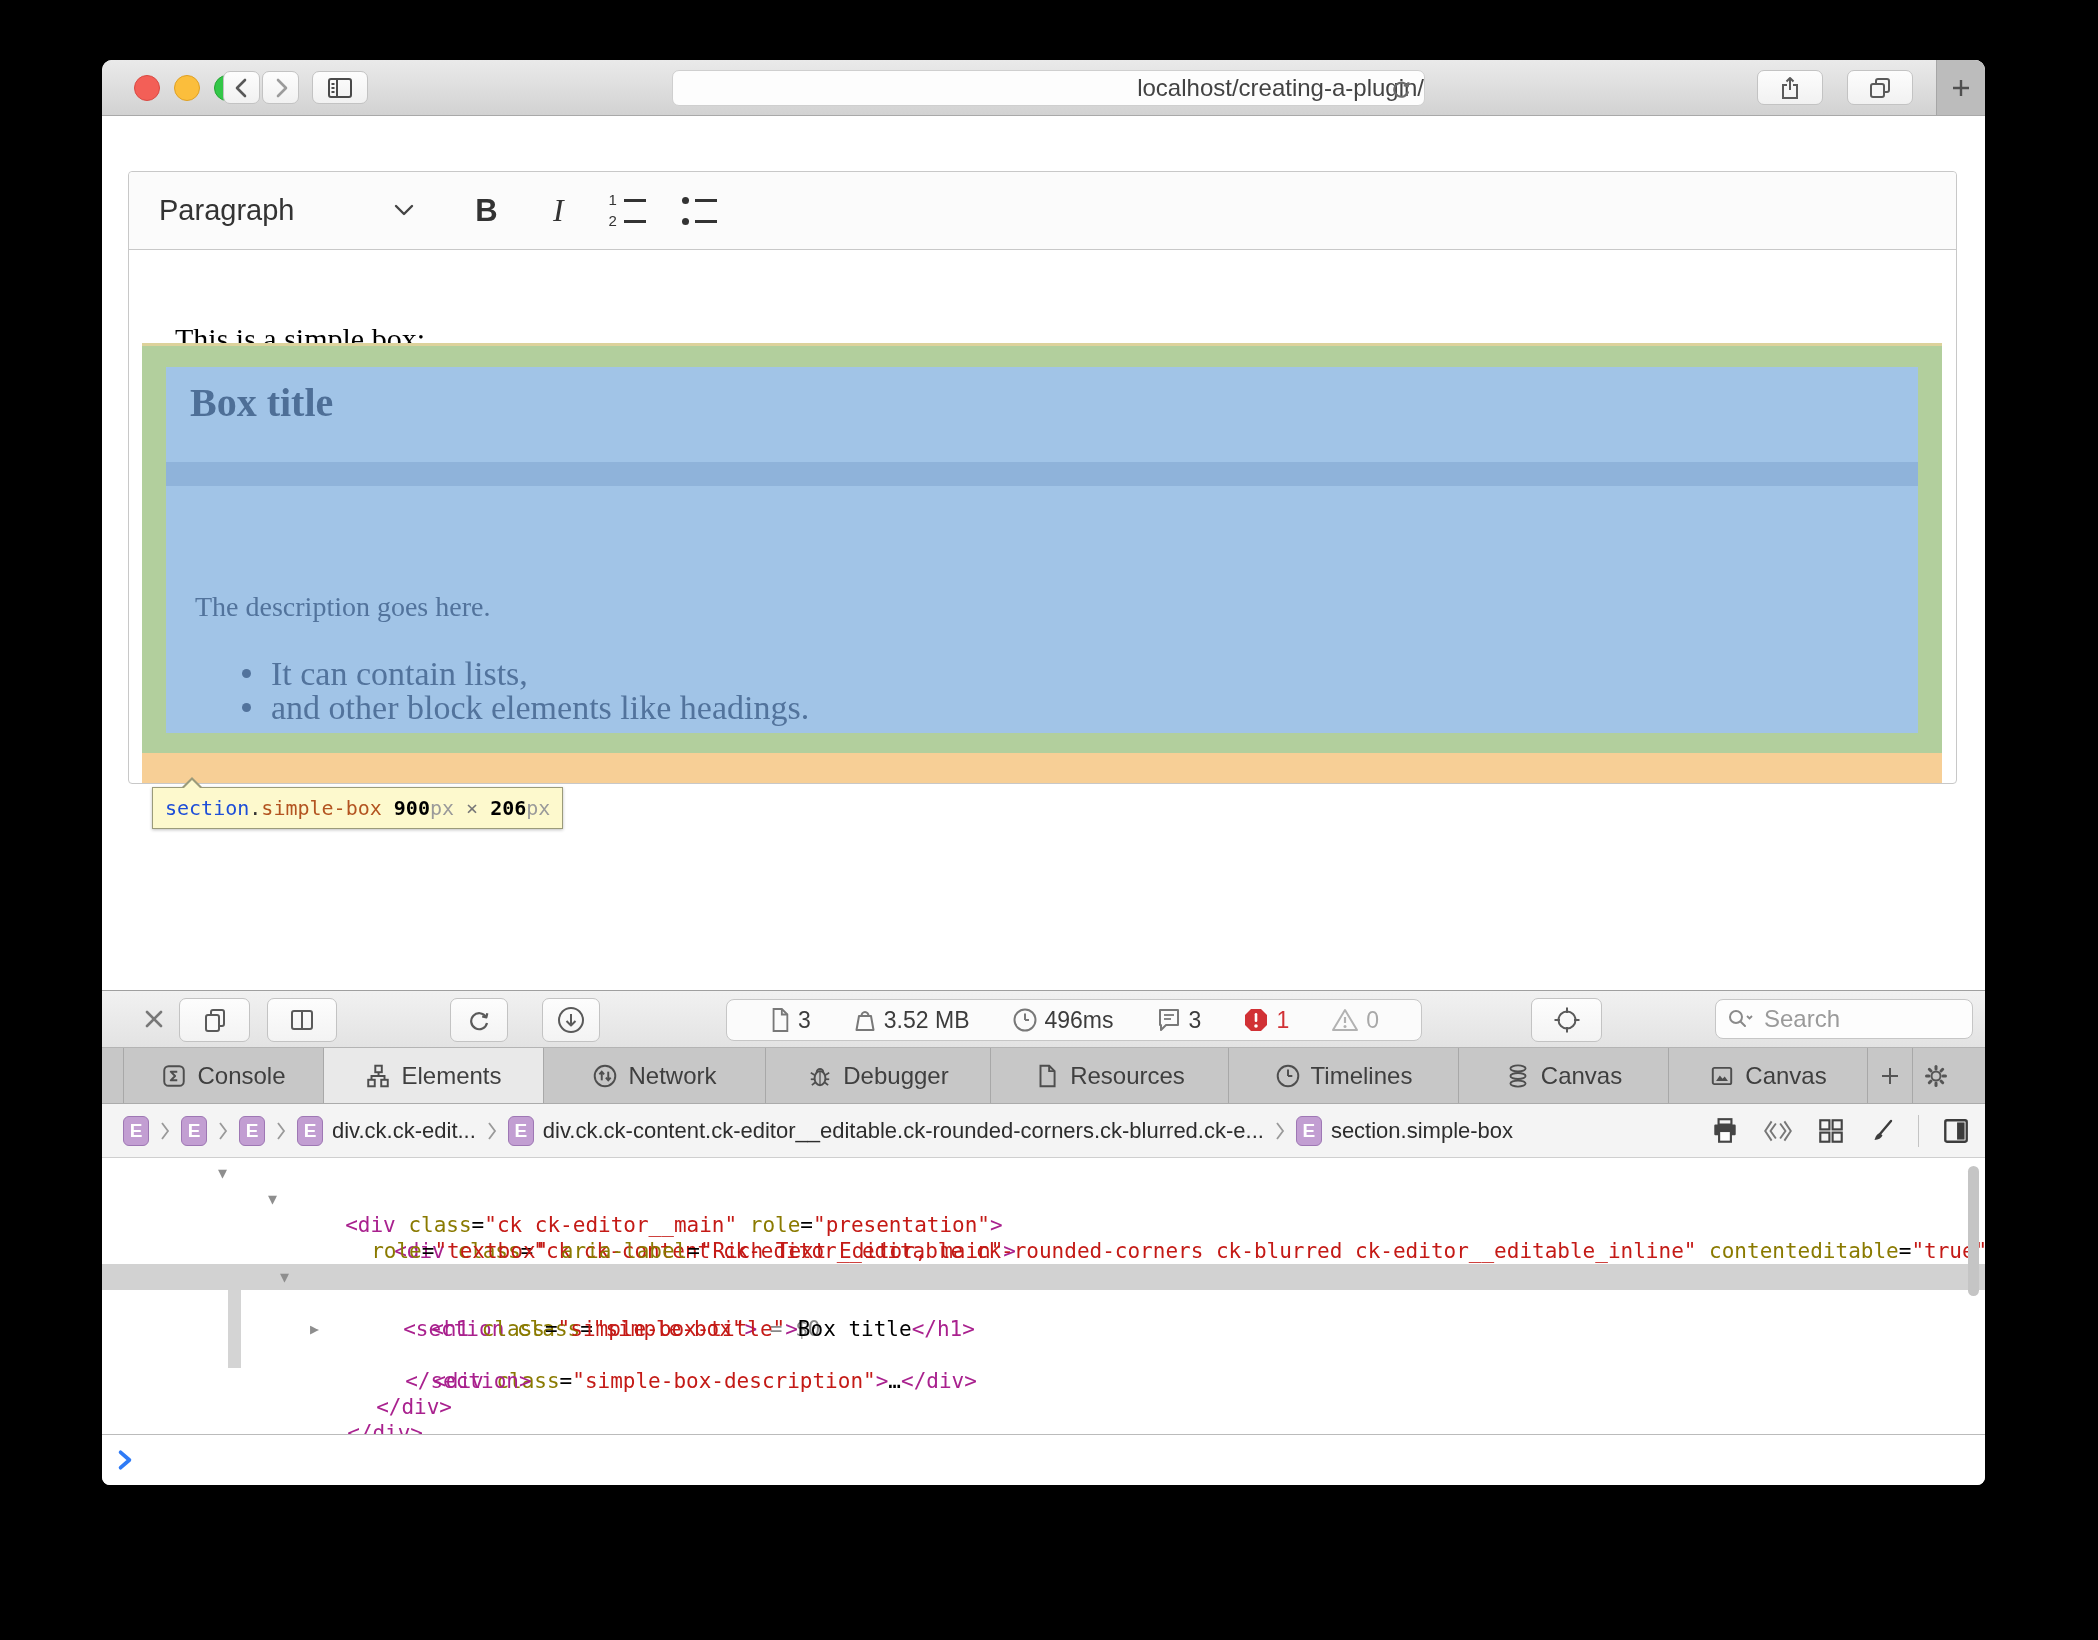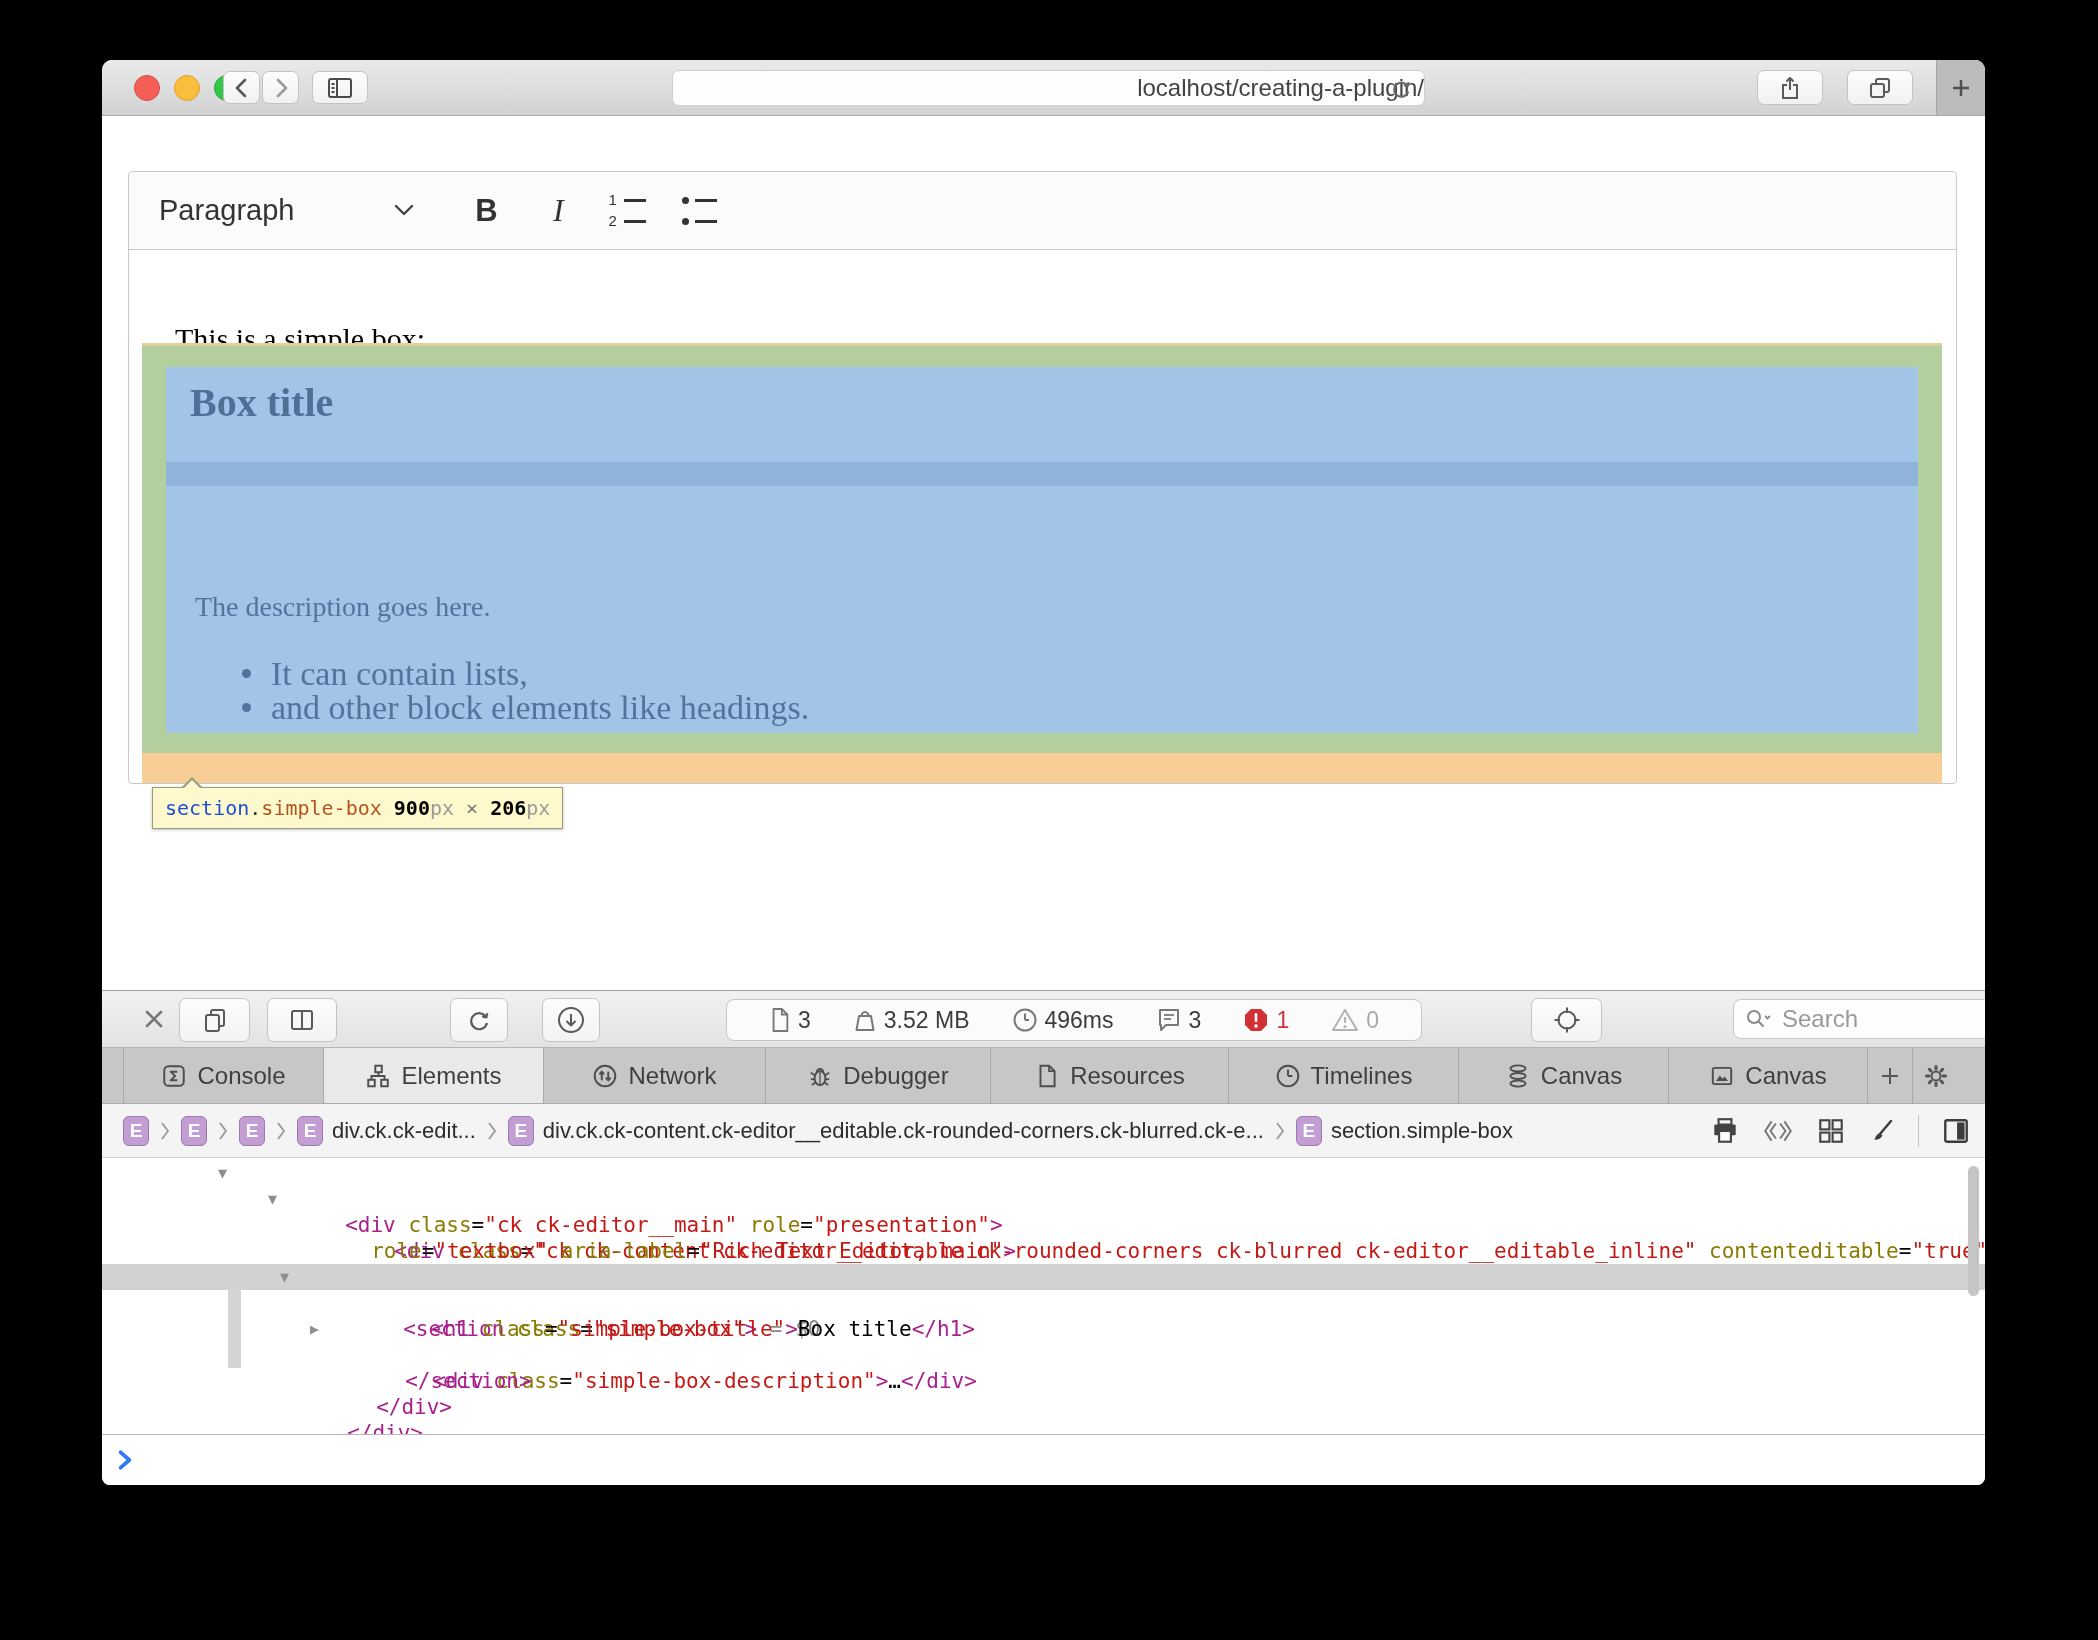--- a/index.html
+++ b/index.html
@@ -45,21 +45,21 @@
   .tt-notch{position:absolute;left:28px;top:-11px;width:0;height:0;border-left:11px solid transparent;border-right:11px solid transparent;border-bottom:11px solid #9b9b7a;}
   .tt-notch2{position:absolute;left:30px;top:-8px;width:0;height:0;border-left:9px solid transparent;border-right:9px solid transparent;border-bottom:9px solid #fdf9cd;z-index:2;}
   .tt-tag{color:#1d4ed8;}.tt-dot{color:#333;}.tt-class{color:#b35420;}.tt-num{color:#000;font-weight:bold;}.tt-unit{color:#9a9a9a;}.tt-x{color:#777;}
   
   .devtools{position:absolute;top:930px;left:0;right:0;bottom:0;}
   .dt-toolbar{position:absolute;top:0;left:0;right:0;height:58px;background:linear-gradient(#f1f1f1,#e3e3e3);border-top:1px solid #9f9f9f;border-bottom:1px solid #b4b4b4;box-sizing:border-box;}
   .dt-btn{position:absolute;top:7px;height:44px;background:linear-gradient(#fdfdfd,#f3f3f3);border:1px solid #c3c3c3;border-radius:7px;display:flex;align-items:center;justify-content:center;box-sizing:border-box;}
   .statsbar{position:absolute;left:624px;top:8px;width:696px;height:42px;background:#fbfbfb;border:1px solid #c6c6c6;border-radius:8px;display:flex;align-items:center;justify-content:space-evenly;box-sizing:border-box;}
   .statitem{display:flex;align-items:center;gap:7px;font-size:23px;color:#3c3c3c;}
   .stat-err{color:#d13135;}.stat-warn{color:#a8a8a8;}
-  .searchfield{position:absolute;left:1613px;top:8px;width:258px;height:40px;background:#fdfdfd;border:1px solid #c6c6c6;border-radius:8px;display:flex;align-items:center;box-sizing:border-box;padding-left:10px;gap:8px;margin-left:18px;}
+  .searchfield{position:absolute;left:1613px;top:8px;width:258px;height:40px;background:#fdfdfd;border:1px solid #c6c6c6;border-radius:8px;display:flex;align-items:center;box-sizing:border-box;padding-left:10px;gap:8px;}
   .search-ph{font-size:24px;color:#9a9a9a;}
   .dt-tabs{position:absolute;top:58px;left:0;right:0;height:56px;background:#c7c7c7;border-bottom:1px solid #ababab;box-sizing:border-box;display:flex;padding-left:21px;}
   .tab{height:100%;display:flex;align-items:center;justify-content:center;gap:10px;border-right:1px solid #a8a8a8;box-sizing:border-box;font-size:24px;color:#3f3f3f;}
   .tab:first-child{border-left:1px solid #a8a8a8;}
   .tab.sel{background:#e9e9e9;}
   .tab-extra{height:100%;display:flex;align-items:center;justify-content:center;border-right:1px solid #a8a8a8;box-sizing:border-box;}
   .dt-crumb{position:absolute;top:114px;left:0;right:0;height:54px;background:#f4f4f4;border-bottom:1px solid #cfcfcf;box-sizing:border-box;display:flex;align-items:center;padding-left:21px;}
   .ebadge{display:inline-flex;align-items:center;justify-content:center;width:26px;height:30px;border-radius:6px;background:#c29ed2;border:1px solid #9e77b4;color:#fff;font-weight:bold;font-size:19px;box-sizing:border-box;}
   .crumb-item{display:flex;align-items:center;gap:9px;}
   .crumb-label{font-size:22px;color:#2d2d2d;white-space:nowrap;}

